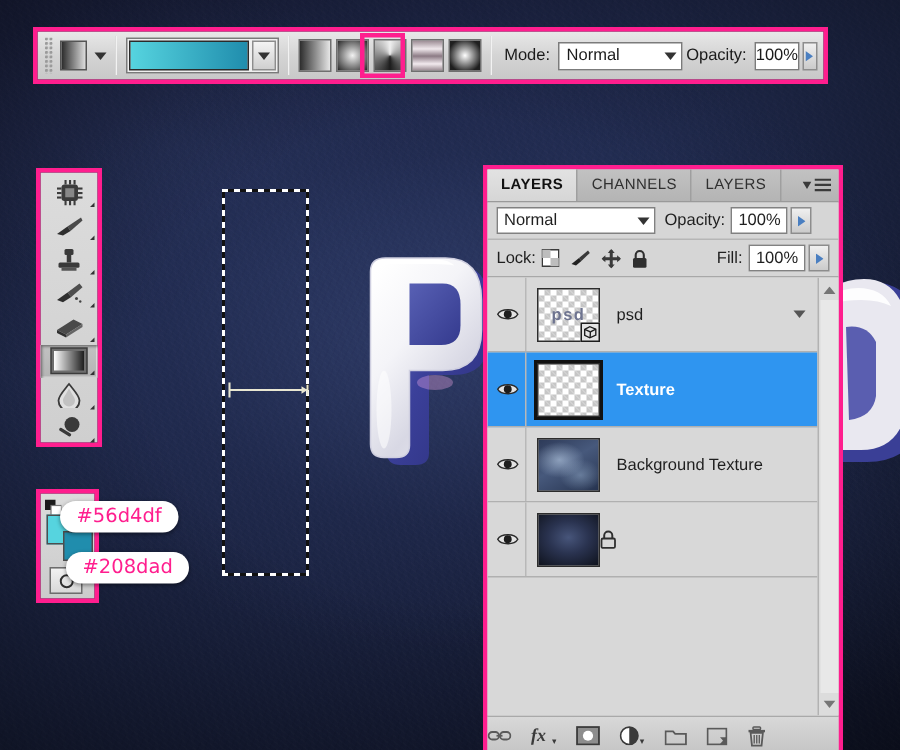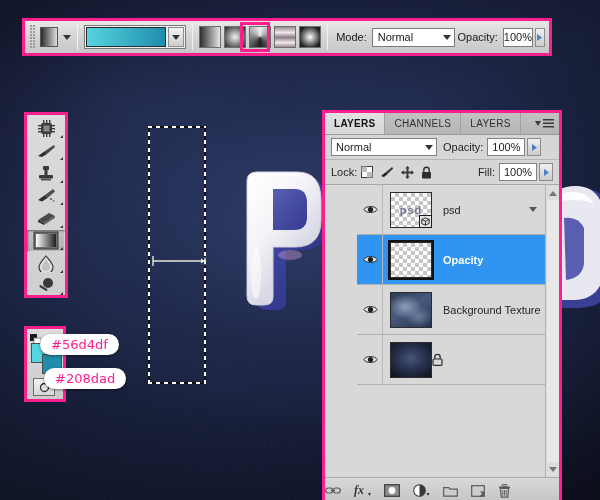--- a/index.html
+++ b/index.html
@@ -243,21 +243,21 @@
   .pnl-field {
     width: 38px; height: 18px; background: #fff; border: 1px solid #818181;
     display: flex; align-items: center; justify-content: center; font-size: 11px;
   }
   .lock-icon { margin-right: 7px; display: flex; align-items: center; }
 
   #layer-list {
     flex: 1; position: relative; display: flex;
     background: #d8d8d8; overflow: hidden;
   }
-  #layer-rows { flex: 1; display: flex; flex-direction: column; margin-left: 32px; }
+  #layer-rows { flex: 1; display: flex; flex-direction: column; }
   .layer-row {
     height: 50px; display: flex; align-items: center;
     border-bottom: 1px solid #b0b0b0;
     background: #d8d8d8;
     padding-left: 2px;
   }
   .layer-row.selected { background: #2f95f0; }
   .eye-cell {
     width: 24px; display: flex; align-items: center; justify-content: center;
     border-right: 1px solid #b8b8b8; height: 100%;
@@ -650,21 +650,21 @@
       </div>
 
       <div class="layer-row selected">
         <div class="eye-cell">
           <svg width="15" height="11" viewBox="0 0 15 11">
             <path d="M0.8 5.5 C3 1.5 12 1.5 14.2 5.5 C12 9.5 3 9.5 0.8 5.5 Z" fill="#e4e4e4" stroke="#2b2b2b" stroke-width="1"></path>
             <circle cx="7.5" cy="5.5" r="2.6" fill="#1d1d1d"></circle>
           </svg>
         </div>
         <div class="thumb selected-outline"></div>
-        <span class="layer-name selected">Opacity</span>
+        <span class="layer-name selected">Texture</span>
       </div>
 
       <div class="layer-row">
         <div class="eye-cell">
           <svg width="15" height="11" viewBox="0 0 15 11">
             <path d="M0.8 5.5 C3 1.5 12 1.5 14.2 5.5 C12 9.5 3 9.5 0.8 5.5 Z" fill="#e4e4e4" stroke="#2b2b2b" stroke-width="1"></path>
             <circle cx="7.5" cy="5.5" r="2.6" fill="#1d1d1d"></circle>
           </svg>
         </div>
         <div class="thumb thumb-texture"></div>

